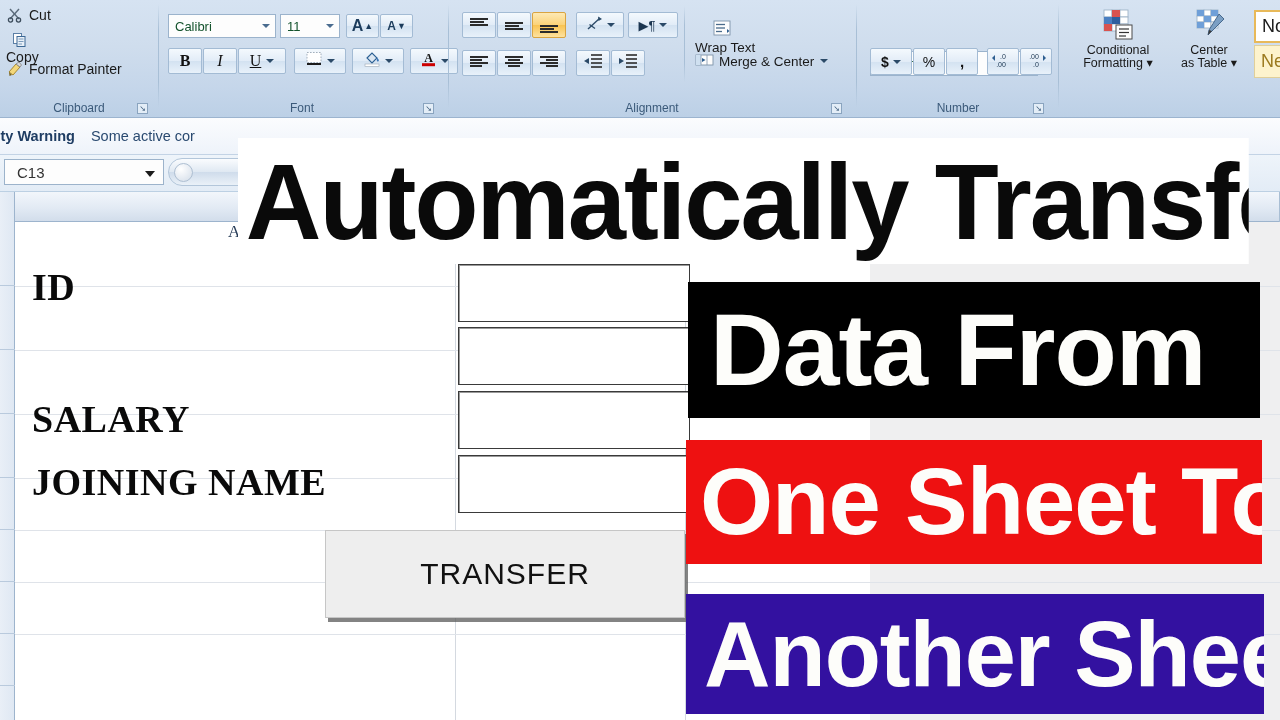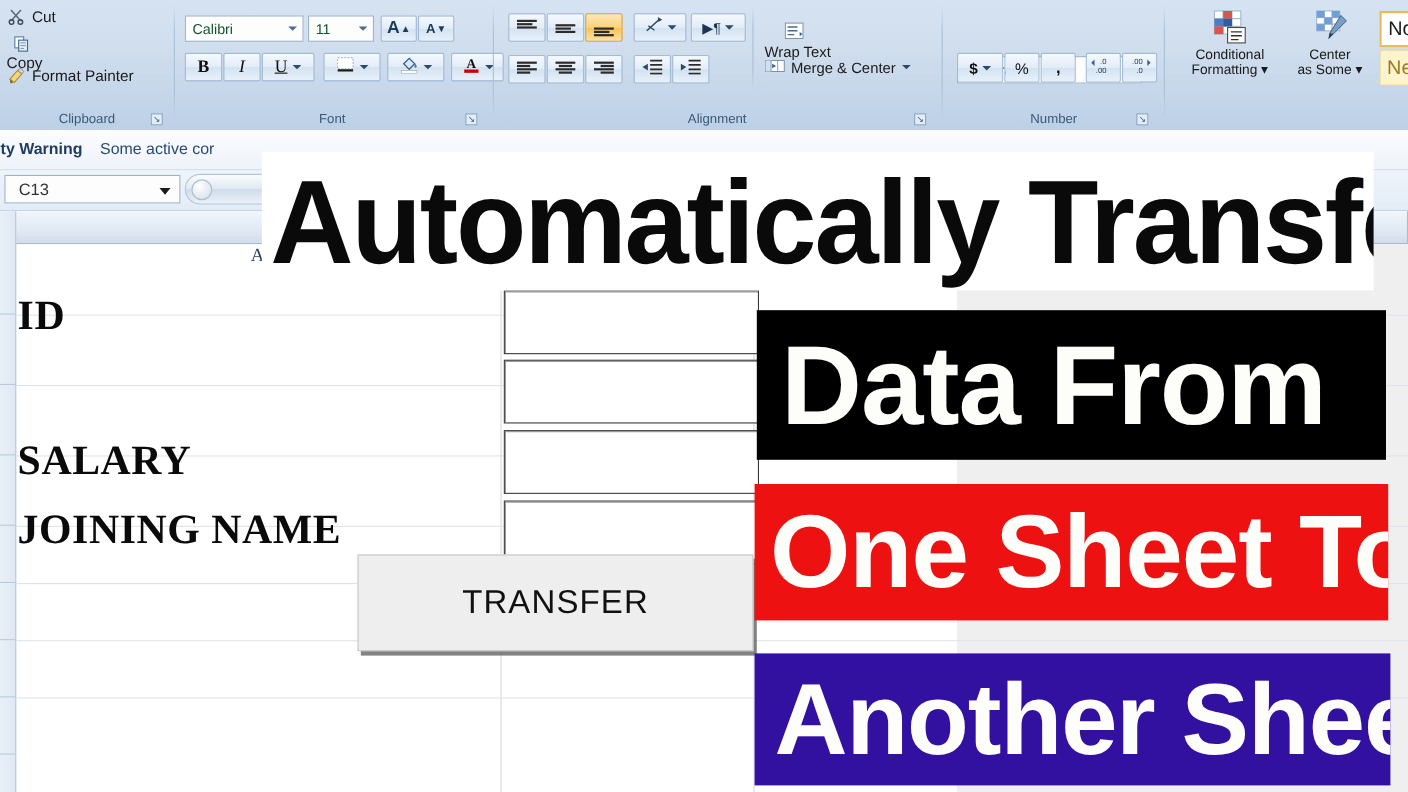--- a/index.html
+++ b/index.html
@@ -145,21 +145,21 @@
     border-right: 1px solid #d18f25;
   }
   #gridarea { position: absolute; left: 15px; top: 30px; width: 1265px; height: 498px; background: #ffffff; }
   #deadzone { position: absolute; left: 855px; top: 0; width: 410px; height: 498px; background: #efeff0; }
   .gridline-v { position: absolute; top: 0; width: 1px; height: 498px; background: #d4d9e0; }
   .gridline-h { position: absolute; left: 0; width: 1265px; height: 1px; background: #dfe3e9; }
 
   
   .flabel {
     position: absolute; font-family: "Liberation Serif", serif; font-weight: bold;
-    color: #0a0a0a; white-space: nowrap; letter-spacing: 0.5px;
+    color: #0a0a0a; white-space: nowrap; letter-spacing: 0.5px; padding-left: 16px;
   }
   
   .tbox {
     position: absolute; background: #ffffff;
     border: 1px solid #3a3a3a; box-shadow: inset 1px 1px 0 #9a9a9a;
   }
   
   #btn-transfer {
     position: absolute; left: 325px; top: 524px; width: 360px; height: 88px;
     background: #eeeeee; border: 1px solid #c6c6c6;
@@ -505,21 +505,21 @@
           </g>
           <rect x="6" y="2" width="7" height="6" fill="#6f9fd8"></rect>
           <rect x="13" y="8" width="7" height="6" fill="#6f9fd8"></rect>
           <rect x="20" y="2" width="7" height="6" fill="#6f9fd8"></rect>
           <rect x="6" y="14" width="7" height="6" fill="#6f9fd8"></rect>
           <path d="M28 6 L33 11 L21 23 L17 27 L18 22 Z" fill="#7b9fc4" stroke="#3c5f85" stroke-width="0.9"></path>
           <path d="M17 27 L18 22 L21 23 Z" fill="#3c3c3c"></path>
         </svg>
       </span>
       <span>Center</span>
-      <span><span>as Some</span> <span>▾</span></span>
+      <span><span>as Table</span> <span>▾</span></span>
     </div>
     <div style="position:absolute; left:192px; top:10px; width:46px; height:33px; border:2px solid #e8b959; background:#ffffff; display:flex; align-items:center; padding-left:6px; font-size:18px; color:#1a1a1a; overflow:hidden;">
       <span>No</span>
     </div>
     <div style="position:absolute; left:192px; top:45px; width:46px; height:33px; border:1px solid #e0cf9a; background:#fdf3cd; display:flex; align-items:center; padding-left:6px; font-size:18px; color:#9c7a1f; overflow:hidden;">
       <span>Ne</span>
     </div>
   </div>
 </div>
 
@@ -577,21 +577,21 @@
 
   <div class="flabel" style="left:16px;  top:73px;  font-size:38px;">ID</div>
   <div class="flabel" style="left:16px;  top:205px; font-size:38px;">SALARY</div>
   <div class="flabel" style="left:16px;  top:268px; font-size:38px;">JOINING NAME</div>
 
   <div class="tbox" style="left:458px; top:72px;  width:232px; height:58px;"></div>
   <div class="tbox" style="left:458px; top:135px; width:232px; height:58px;"></div>
   <div class="tbox" style="left:458px; top:199px; width:232px; height:58px;"></div>
   <div class="tbox" style="left:458px; top:263px; width:232px; height:58px;"></div>
 
-  <div id="btn-transfer" style="top:312px;justify-content:center;">
+  <div id="btn-transfer" style="top:338px;justify-content:center;">
     <span>TRANSFER</span>
   </div>
 </div>
 
 <div class="ov" id="ov1">
   <span>Automatically Transfer</span>
 </div>
 <div class="ov" id="ov2">
   <span>Data From</span>
 </div>

